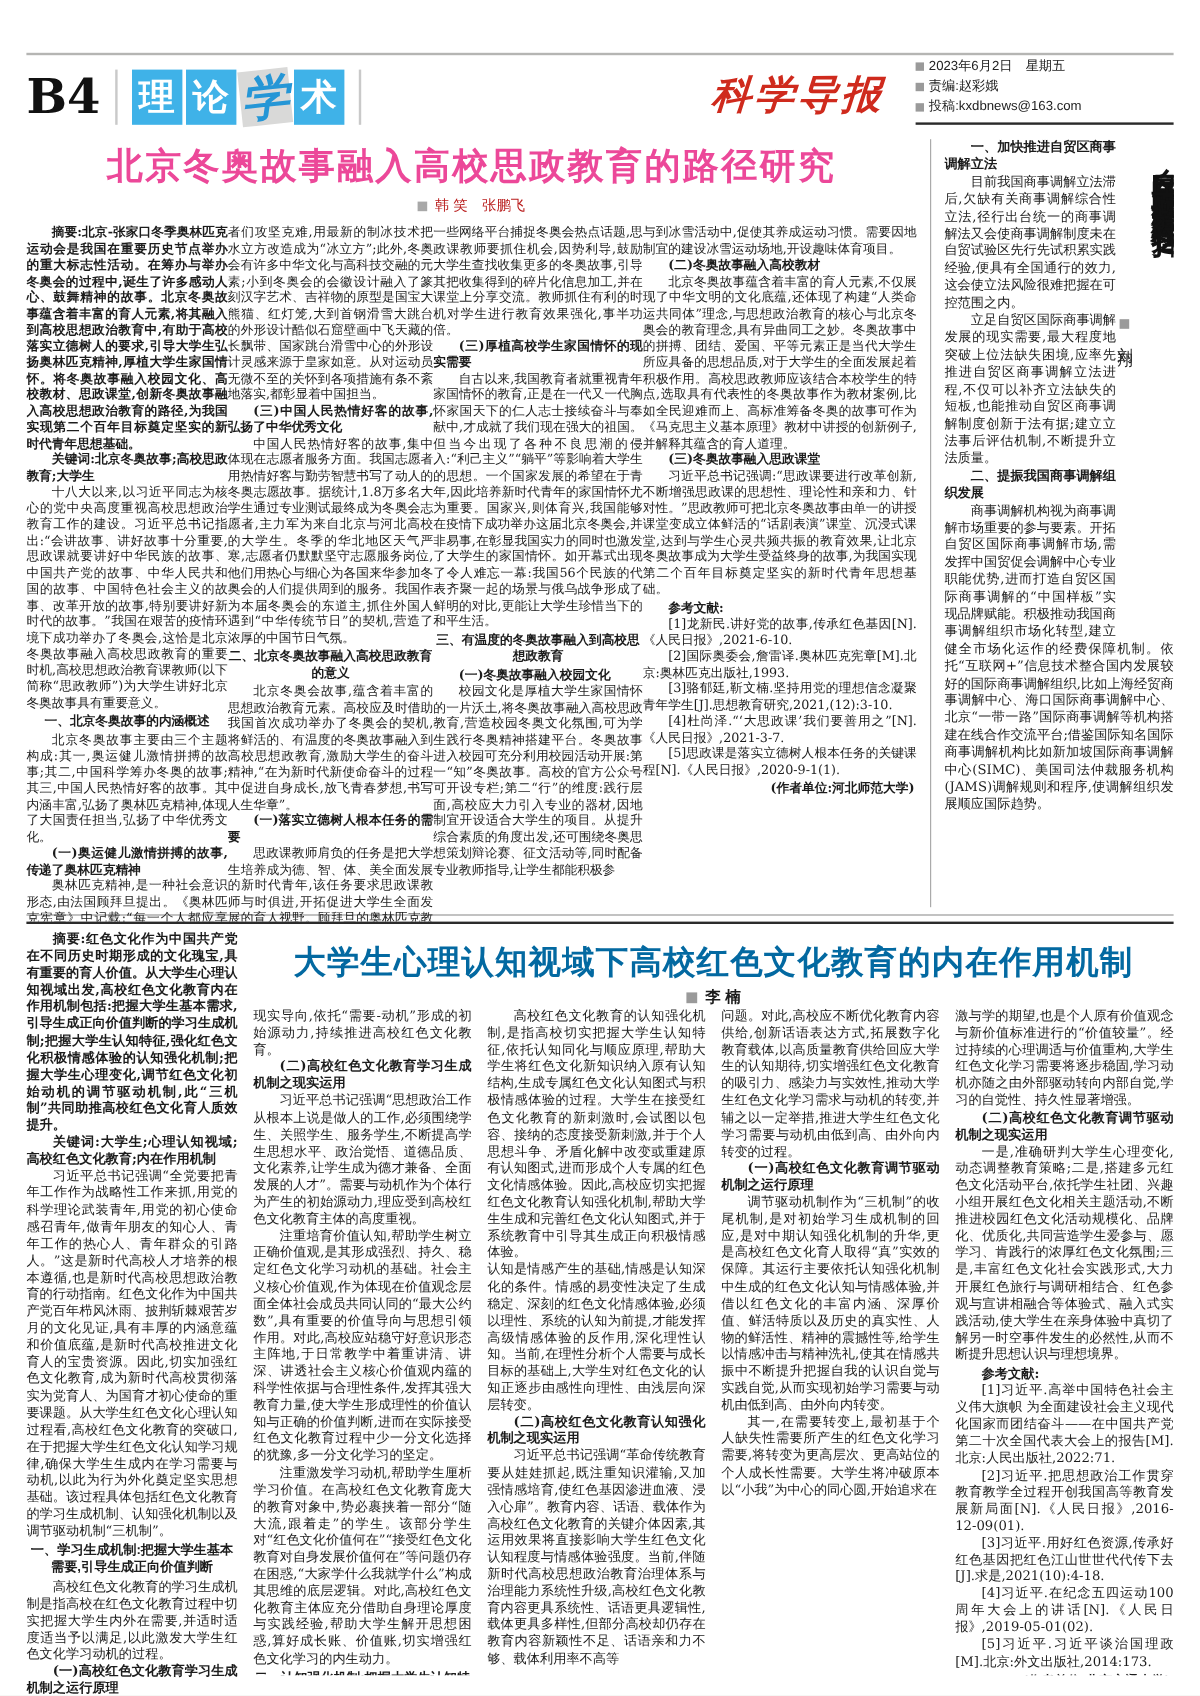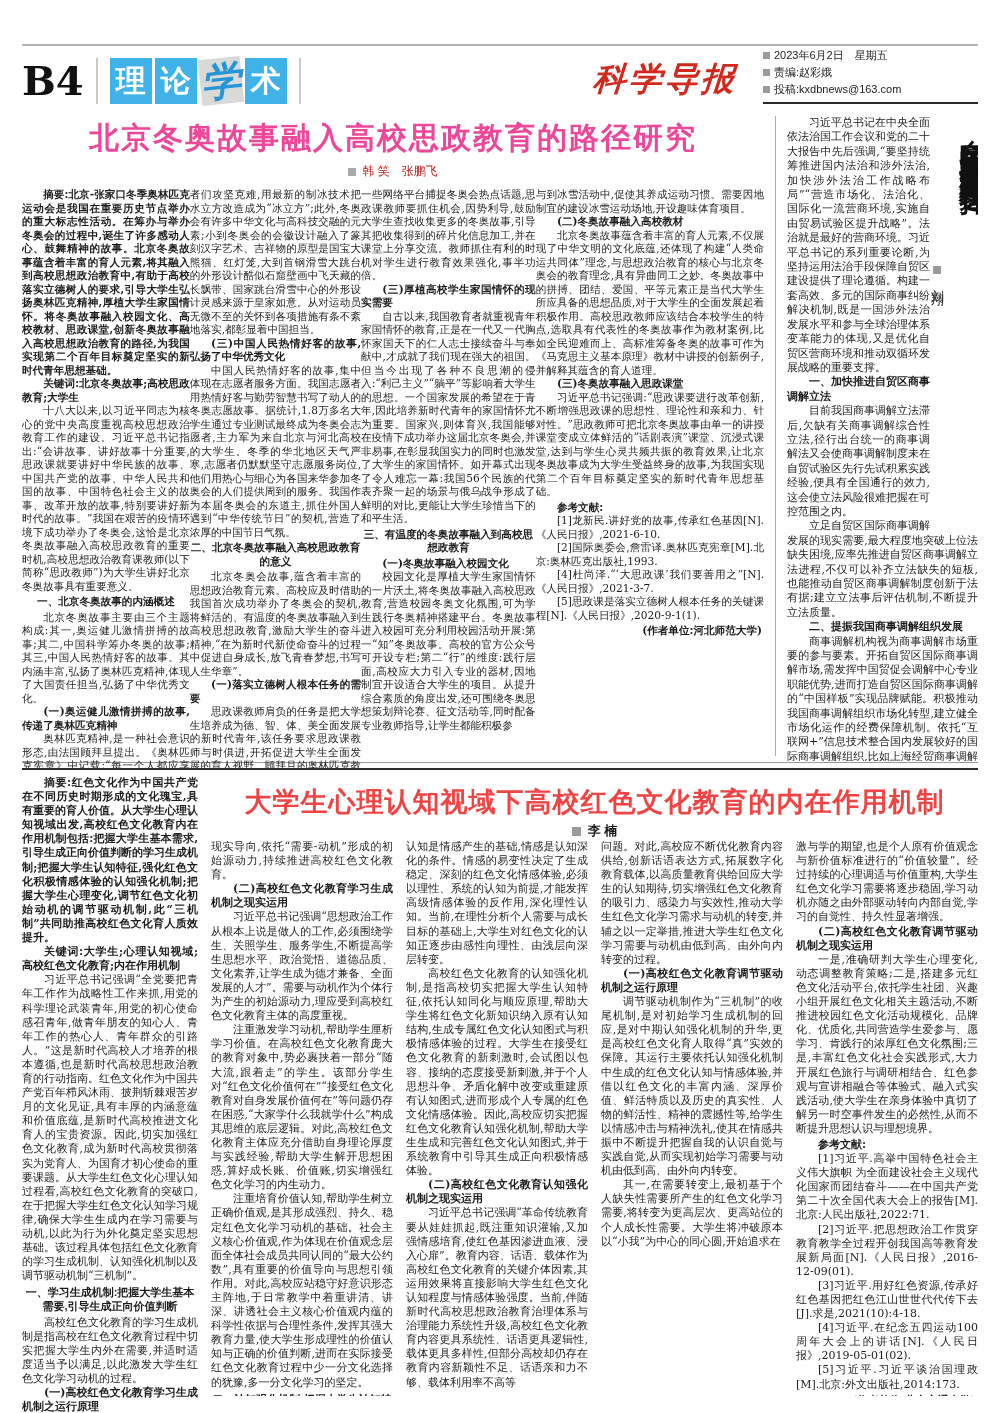--- a/index.html
+++ b/index.html
@@ -55,21 +55,21 @@
            font-family:"Liberation Sans",sans-serif;letter-spacing:3px;}
   .vbyline .bullet{width:8px;height:8px;margin-bottom:5px;}
   
   .hdivider{border-top:1px solid #9a9a9a;border-bottom:2px solid #2b2b2b;height:5px;margin:2px 0 6px 0;}
   
   .bottom-section{display:grid;grid-template-columns:176px 1fr;column-gap:13px;height:648px;}
   .a2 .col,.a2-col1{font-size:11px;line-height:14.1px;text-align:justify;}
   .a2-col1{overflow:hidden;height:648px;}
   .a2-right{display:flex;flex-direction:column;}
   .a2-title{font-family:"Liberation Sans",sans-serif;font-weight:700;font-size:27px;text-align:center;
-            letter-spacing:1px;margin:8px 0 2px 0;color:#ef4444;}
+            letter-spacing:1px;margin:8px 0 2px 0;color:#0369a1;}
   .a2-byline{text-align:center;font-family:"Liberation Sans",sans-serif;font-weight:700;font-size:13px;margin-bottom:0;}
   .a2-byline .bullet{width:9px;height:9px;background:#9a9a9a;margin-right:7px;vertical-align:middle;}
   .a2-cols{display:grid;grid-template-columns:repeat(4,1fr);column-gap:13px;height:556px;}
 </style>
 </head>
 <body>
 
 <div class="page">
 
   <div class="topline"></div>
@@ -139,37 +139,37 @@
           </div>
         <div class="col">
             <div class="blk b-cont">与到冰雪活动中,促使其养成运动习惯。需要因地制宜的建设冰雪运动场地,开设趣味体育项目。</div>
             <div class="blk b-h2">(二)冬奥故事融入高校教材</div>
             <div class="blk b-p">北京冬奥故事蕴含着丰富的育人元素,不仅展现了中华文明的文化底蕴,还体现了构建“人类命运共同体”理念,与思想政治教育的核心与北京冬奥会的教育理念,具有异曲同工之妙。冬奥故事中的拼搏、团结、爱国、平等元素正是当代大学生所应具备的思想品质,对于大学生的全面发展起着积极作用。高校思政教师应该结合本校学生的特点,选取具有代表性的冬奥故事作为教材案例,比如全民迎难而上、高标准筹备冬奥的故事可作为《马克思主义基本原理》教材中讲授的创新例子,并解释其蕴含的育人道理。</div>
             <div class="blk b-h2">(三)冬奥故事融入思政课堂</div>
             <div class="blk b-p">习近平总书记强调:“思政课要进行改革创新,不断增强思政课的思想性、理论性和亲和力、针对性。”思政教师可把北京冬奥故事由单一的讲授课堂变成立体鲜活的“话剧表演”课堂、沉浸式课堂,达到与学生心灵共频共振的教育效果,让北京冬奥故事成为大学生受益终身的故事,为我国实现第二个百年目标奠定坚实的新时代青年思想基础。</div>
             <div class="blk b-refh">参考文献:</div>
             <div class="blk b-ref">[1]龙新民.讲好党的故事,传承红色基因[N].《人民日报》,2021-6-10.</div>
             <div class="blk b-ref">[2]国际奥委会,詹雷译.奥林匹克宪章[M].北京:奥林匹克出版社,1993.</div>
+            <div class="blk b-ref">[3]骆郁廷,靳文楠.坚持用党的理想信念凝聚青年学生[J].思想教育研究,2021,(12):3-10.</div>
             <div class="blk b-ref">[4]杜尚泽.“‘大思政课’我们要善用之”[N].《人民日报》,2021-3-7.</div>
             <div class="blk b-ref">[5]思政课是落实立德树人根本任务的关键课程[N].《人民日报》,2020-9-1(1).</div>
             <div class="blk b-author">(作者单位:河北师范大学)</div>
           </div>
       </div>
     </div>
 
     <div class="vdivider"></div>
 
     <div class="sidebar">
       <div class="side-rail">
         <div class="vtitle">自贸区国际商事调解机制构建路径选择</div>
         <div class="vbyline"><span class="bullet"></span><span>刘翔</span></div>
       </div>
       <div class="side-float"></div>
       <div>
-          <div class="blk b-cont">　　习近平总书记在中央全面依法治国工作会议和党的二十大报告中先后强调,“要坚持统筹推进国内法治和涉外法治,加快涉外法治工作战略布局”“营造市场化、法治化、国际化一流营商环境,实施自由贸易试验区提升战略”。法治就是最好的营商环境。习近平总书记的系列重要论断,为坚持运用法治手段保障自贸区建设提供了理论遵循。构建一套高效、多元的国际商事纠纷解决机制,既是一国涉外法治发展水平和参与全球治理体系变革能力的体现,又是优化自贸区营商环境和推动双循环发展战略的重要支撑。</div>
           <div class="blk b-h2">一、加快推进自贸区商事调解立法</div>
           <div class="blk b-p">目前我国商事调解立法滞后,欠缺有关商事调解综合性立法,径行出台统一的商事调解法又会使商事调解制度未在自贸试验区先行先试积累实践经验,便具有全国通行的效力,这会使立法风险很难把握在可控范围之内。</div>
           <div class="blk b-p">立足自贸区国际商事调解发展的现实需要,最大程度地突破上位法缺失困境,应率先推进自贸区商事调解立法进程,不仅可以补齐立法缺失的短板,也能推动自贸区商事调解制度创新于法有据;建立立法事后评估机制,不断提升立法质量。</div>
           <div class="blk b-h2">二、提振我国商事调解组织发展</div>
           <div class="blk b-p">商事调解机构视为商事调解市场重要的参与要素。开拓自贸区国际商事调解市场,需发挥中国贸促会调解中心专业职能优势,进而打造自贸区国际商事调解的“中国样板”实现品牌赋能。积极推动我国商事调解组织市场化转型,建立健全市场化运作的经费保障机制。依托“互联网+”信息技术整合国内发展较好的国际商事调解组织,比如上海经贸商事调解中心、海口国际商事调解中心、北京“一带一路”国际商事调解等机构搭建在线合作交流平台;借鉴国际知名国际商事调解机构比如新加坡国际商事调解中心(SIMC)、美国司法仲裁服务机构(JAMS)调解规则和程序,使调解组织发展顺应国际趋势。</div>
         </div>
     </div>
   </div>
 
   <div class="hdivider"></div>
@@ -184,27 +184,27 @@
         <div class="blk b-h2">(一)高校红色文化教育学习生成机制之运行原理</div>
       </div>
     <div class="a2-right">
       <div class="a2-title">大学生心理认知视域下高校红色文化教育的内在作用机制</div>
       <div class="a2-byline"><span class="bullet"></span><span>李 楠</span></div>
       <div class="a2-cols">
         <div class="col">
             <div class="blk b-cont">现实导向,依托“需要-动机”形成的初始源动力,持续推进高校红色文化教育。</div>
             <div class="blk b-h2">(二)高校红色文化教育学习生成机制之现实运用</div>
             <div class="blk b-p">习近平总书记强调“思想政治工作从根本上说是做人的工作,必须围绕学生、关照学生、服务学生,不断提高学生思想水平、政治觉悟、道德品质、文化素养,让学生成为德才兼备、全面发展的人才”。需要与动机作为个体行为产生的初始源动力,理应受到高校红色文化教育主体的高度重视。</div>
+            <div class="blk b-p">注重培育价值认知,帮助学生树立正确价值观,是其形成强烈、持久、稳定红色文化学习动机的基础。社会主义核心价值观,作为体现在价值观念层面全体社会成员共同认同的“最大公约数”,具有重要的价值导向与思想引领作用。对此,高校应站稳守好意识形态主阵地,于日常教学中着重讲清、讲深、讲透社会主义核心价值观内蕴的科学性依据与合理性条件,发挥其强大教育力量,使大学生形成理性的价值认知与正确的价值判断,进而在实际接受红色文化教育过程中少一分文化选择的犹豫,多一分文化学习的坚定。</div>
             <div class="blk b-p">注重激发学习动机,帮助学生厘析学习价值。在高校红色文化教育庞大的教育对象中,势必裹挟着一部分“随大流,跟着走”的学生。该部分学生对“红色文化价值何在”“接受红色文化教育对自身发展价值何在”等问题仍存在困惑,“大家学什么我就学什么”构成其思维的底层逻辑。对此,高校红色文化教育主体应充分借助自身理论厚度与实践经验,帮助大学生解开思想困惑,算好成长账、价值账,切实增强红色文化学习的内生动力。</div>
-            <div class="blk b-p">注重培育价值认知,帮助学生树立正确价值观,是其形成强烈、持久、稳定红色文化学习动机的基础。社会主义核心价值观,作为体现在价值观念层面全体社会成员共同认同的“最大公约数”,具有重要的价值导向与思想引领作用。对此,高校应站稳守好意识形态主阵地,于日常教学中着重讲清、讲深、讲透社会主义核心价值观内蕴的科学性依据与合理性条件,发挥其强大教育力量,使大学生形成理性的价值认知与正确的价值判断,进而在实际接受红色文化教育过程中少一分文化选择的犹豫,多一分文化学习的坚定。</div>
             <div class="blk b-h1">二、认知强化机制:把握大学生认知特征,强化红色文化积极情感体验</div>
           </div>
         <div class="col">
+            <div class="blk b-p">高校红色文化教育的认知强化机制,是指高校切实把握大学生认知特征,依托认知同化与顺应原理,帮助大学生将红色文化新知识纳入原有认知结构,生成专属红色文化认知图式与积极情感体验的过程。大学生在接受红色文化教育的新刺激时,会试图以包容、接纳的态度接受新刺激,并于个人思想斗争、矛盾化解中改变或重建原有认知图式,进而形成个人专属的红色文化情感体验。因此,高校应切实把握红色文化教育认知强化机制,帮助大学生生成和完善红色文化认知图式,并于系统教育中引导其生成正向积极情感体验。</div>
             <div class="blk b-cont">认知是情感产生的基础,情感是认知深化的条件。情感的易变性决定了生成稳定、深刻的红色文化情感体验,必须以理性、系统的认知为前提,才能发挥高级情感体验的反作用,深化理性认知。当前,在理性分析个人需要与成长目标的基础上,大学生对红色文化的认知正逐步由感性向理性、由浅层向深层转变。</div>
-            <div class="blk b-p">高校红色文化教育的认知强化机制,是指高校切实把握大学生认知特征,依托认知同化与顺应原理,帮助大学生将红色文化新知识纳入原有认知结构,生成专属红色文化认知图式与积极情感体验的过程。大学生在接受红色文化教育的新刺激时,会试图以包容、接纳的态度接受新刺激,并于个人思想斗争、矛盾化解中改变或重建原有认知图式,进而形成个人专属的红色文化情感体验。因此,高校应切实把握红色文化教育认知强化机制,帮助大学生生成和完善红色文化认知图式,并于系统教育中引导其生成正向积极情感体验。</div>
             <div class="blk b-h2">(二)高校红色文化教育认知强化机制之现实运用</div>
             <div class="blk b-p">习近平总书记强调“革命传统教育要从娃娃抓起,既注重知识灌输,又加强情感培育,使红色基因渗进血液、浸入心扉”。教育内容、话语、载体作为高校红色文化教育的关键介体因素,其运用效果将直接影响大学生红色文化认知程度与情感体验强度。当前,伴随新时代高校思想政治教育治理体系与治理能力系统性升级,高校红色文化教育内容更具系统性、话语更具逻辑性,载体更具多样性,但部分高校却仍存在教育内容新颖性不足、话语亲和力不够、载体利用率不高等</div>
           </div>
         <div class="col">
             <div class="blk b-cont">问题。对此,高校应不断优化教育内容供给,创新话语表达方式,拓展数字化教育载体,以高质量教育供给回应大学生的认知期待,切实增强红色文化教育的吸引力、感染力与实效性,推动大学生红色文化学习需求与动机的转变,并辅之以一定举措,推进大学生红色文化学习需要与动机由低到高、由外向内转变的过程。</div>
             <div class="blk b-h2">(一)高校红色文化教育调节驱动机制之运行原理</div>
             <div class="blk b-p">调节驱动机制作为“三机制”的收尾机制,是对初始学习生成机制的回应,是对中期认知强化机制的升华,更是高校红色文化育人取得“真”实效的保障。其运行主要依托认知强化机制中生成的红色文化认知与情感体验,并借以红色文化的丰富内涵、深厚价值、鲜活特质以及历史的真实性、人物的鲜活性、精神的震撼性等,给学生以情感冲击与精神洗礼,使其在情感共振中不断提升把握自我的认识自觉与实践自觉,从而实现初始学习需要与动机由低到高、由外向内转变。</div>
             <div class="blk b-p">其一,在需要转变上,最初基于个人缺失性需要所产生的红色文化学习需要,将转变为更高层次、更高站位的个人成长性需要。大学生将冲破原本以“小我”为中心的同心圆,开始追求在</div>
           </div>
         <div class="col">

